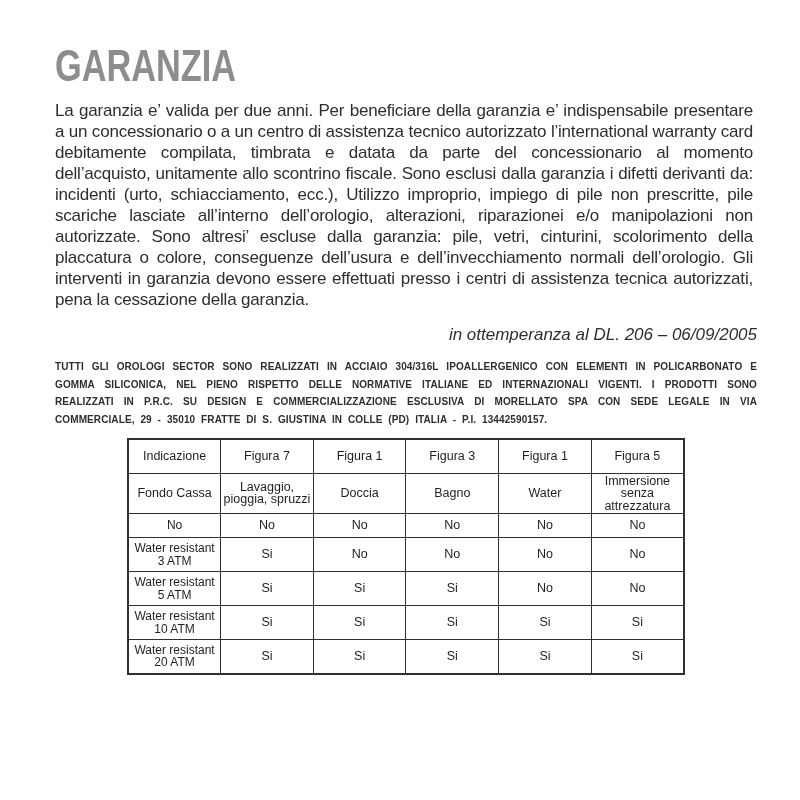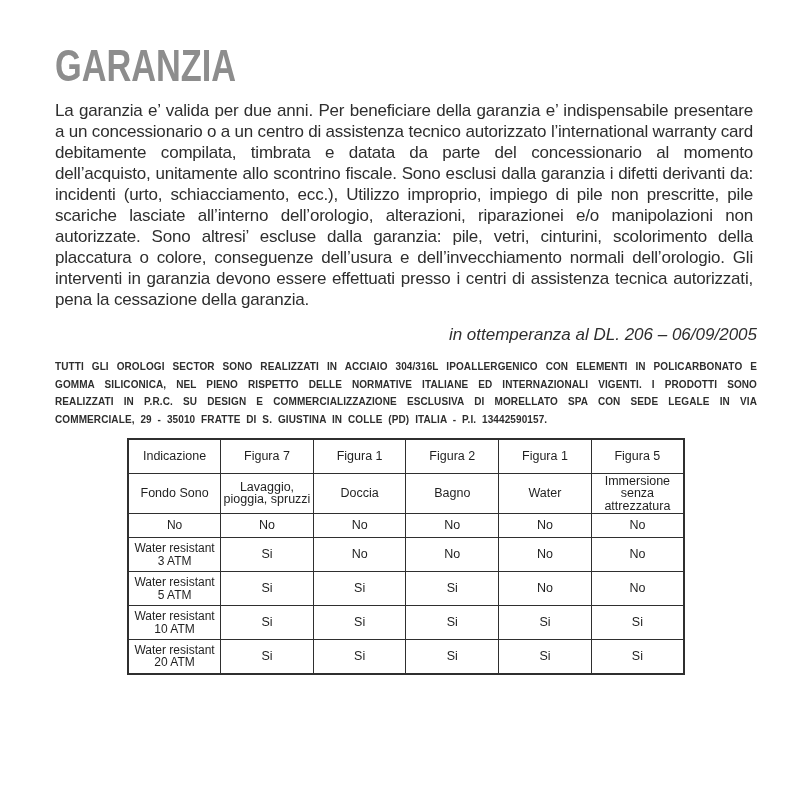--- a/index.html
+++ b/index.html
@@ -101,26 +101,26 @@
   <p class="note">in ottemperanza al DL. 206 – 06/09/2005</p>
 
   <p class="legal">TUTTI GLI OROLOGI SECTOR SONO REALIZZATI IN ACCIAIO 304/316L IPOALLERGENICO CON ELEMENTI IN POLICARBONATO E GOMMA SILICONICA, NEL PIENO RISPETTO DELLE NORMATIVE ITALIANE ED INTERNAZIONALI VIGENTI. I PRODOTTI SONO REALIZZATI IN P.R.C. SU DESIGN E COMMERCIALIZZAZIONE ESCLUSIVA DI MORELLATO SPA CON SEDE LEGALE IN VIA COMMERCIALE, 29 - 35010 FRATTE DI S. GIUSTINA IN COLLE (PD) ITALIA - P.I. 13442590157.</p>
 
   <table class="wr-table">
     <tbody>
       <tr>
         <td>Indicazione</td>
         <td>Figura 7</td>
         <td>Figura 1</td>
-        <td>Figura 2</td>
+        <td>Figura 3</td>
         <td>Figura 1</td>
         <td>Figura 5</td>
       </tr>
       <tr>
-        <td>Fondo Sono</td>
+        <td>Fondo Cassa</td>
         <td>Lavaggio, pioggia, spruzzi</td>
         <td>Doccia</td>
         <td>Bagno</td>
         <td>Water</td>
         <td>Immersione senza attrezzatura</td>
       </tr>
       <tr>
         <td class="row-label">No</td>
         <td>No</td>
         <td>No</td>

